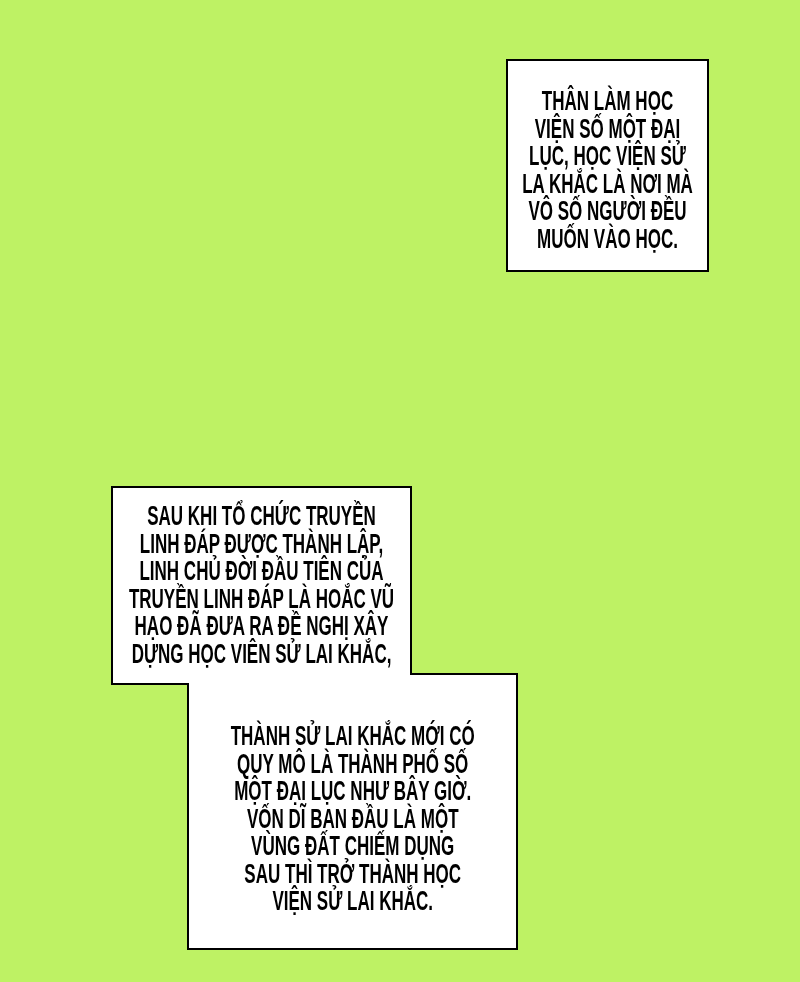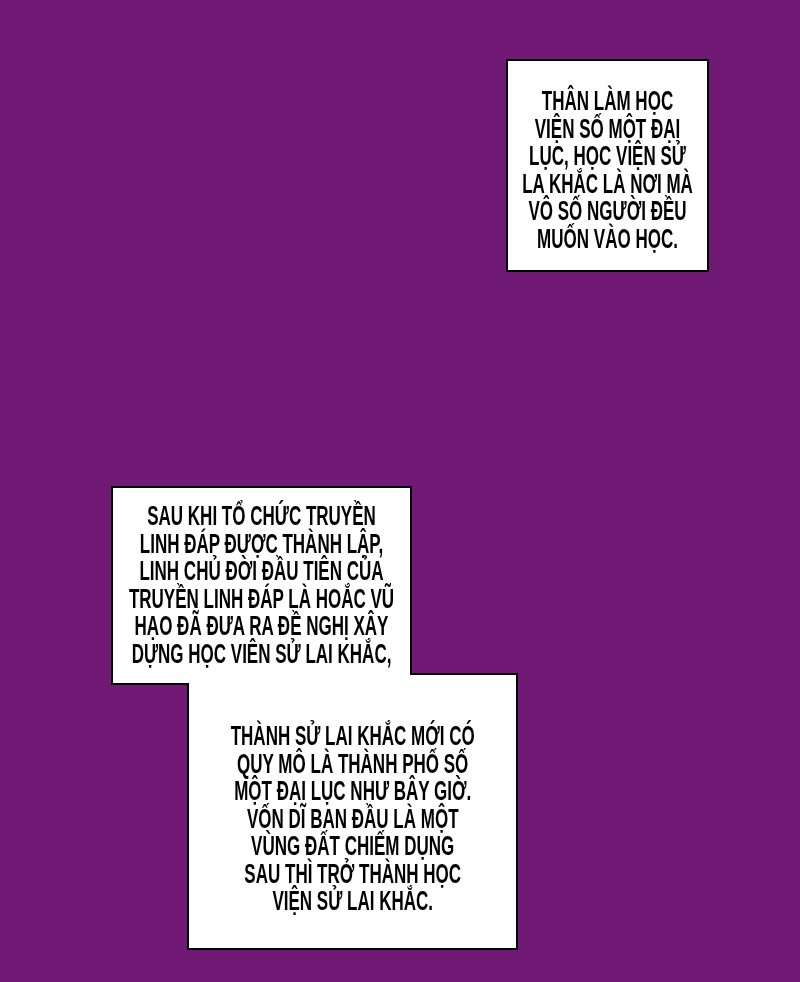--- a/index.html
+++ b/index.html
@@ -7,21 +7,21 @@
     padding: 0;
     width: 800px;
     height: 982px;
     overflow: hidden;
     background: #ffffff;
   }
   .page {
     position: relative;
     width: 800px;
     height: 982px;
-    background: #701a75;
+    background: #bef264;
     overflow: hidden;
     font-family: "Liberation Sans", sans-serif;
   }
   .bubble {
     position: absolute;
     box-sizing: border-box;
     background: #ffffff;
     border: 2px solid #000000;
     display: flex;
     align-items: center;

